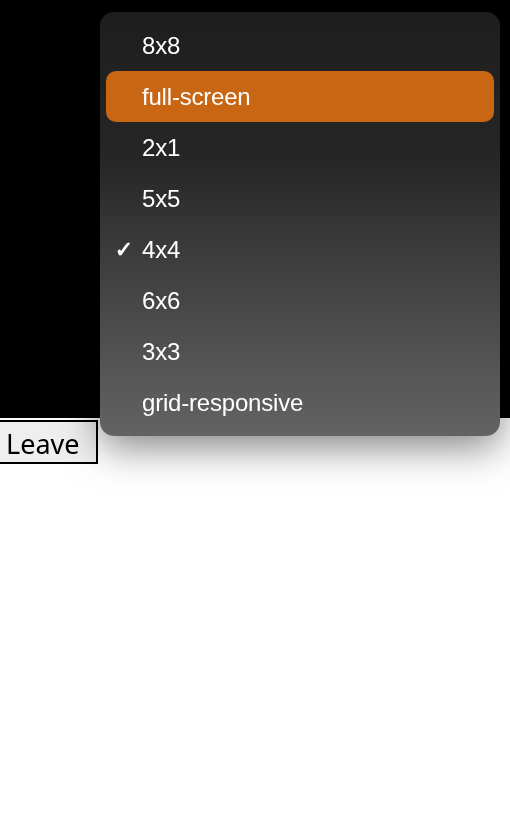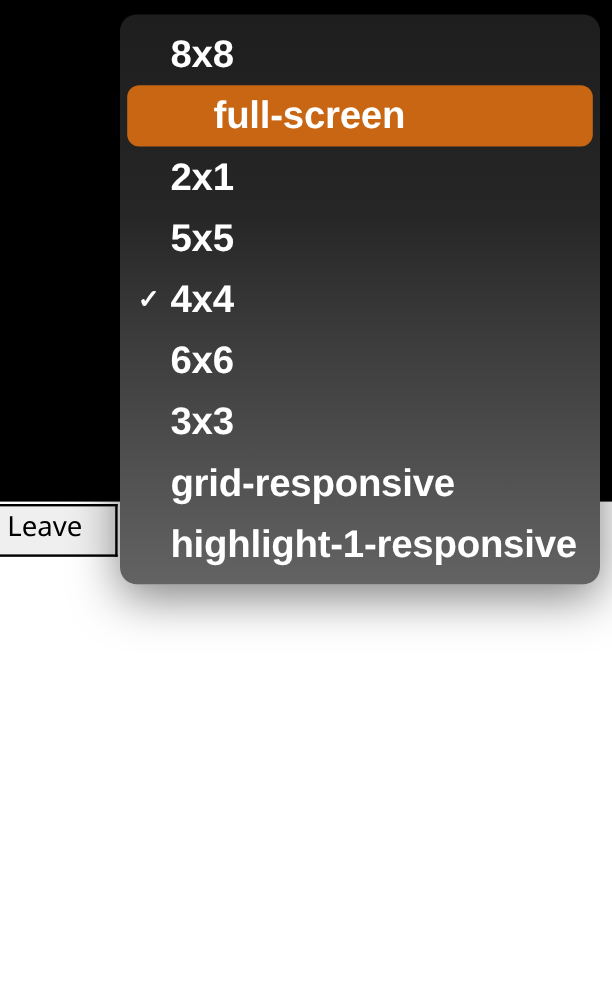--- a/index.html
+++ b/index.html
@@ -25,25 +25,25 @@
     }
     .leave-btn {
       position: absolute;
       top: 420px;
       left: 0;
       width: 98px;
       height: 44px;
       background: #efefef;
       border: 2px solid #000;
       border-left: none;
-      font-size: 23px;
+      font-size: 27px;
       font-family: system-ui, Arial, sans-serif;
       color: #000;
       display: flex;
-      align-items: flex-start;
+      align-items: flex-end;
       justify-content: flex-start;
       padding-left: 6px;
       cursor: pointer;
     }
     .dropdown {
       position: absolute;
       top: 12px;
       left: 100px;
       width: 400px;
       border-radius: 14px;
@@ -54,38 +54,37 @@
     .menu-item {
       display: flex;
       align-items: center;
       height: 51px;
       border-radius: 10px;
       cursor: pointer;
       position: relative;
     }
     .menu-item.highlighted {
       background: #c86614;
-      padding-left: 36px;
     }
     .check-col {
       width: 36px;
       display: flex;
       align-items: center;
       justify-content: center;
       flex-shrink: 0;
     }
     .check-mark {
       color: #fff;
       font-size: 22px;
       font-weight: 600;
     }
     .item-label {
       color: #fff;
-      font-size: 32px;
-      font-weight: 700;
+      font-size: 24px;
+      font-weight: 400;
       letter-spacing: -0.2px;
       white-space: nowrap;
     }
   </style>
 </head>
 <body>
 
 <div class="top-bar"></div>
 
 <button class="leave-btn">
@@ -120,17 +119,13 @@
       <span class="item-label">6x6</span>
     </div>
     <div class="menu-item">
       <span class="check-col"></span>
       <span class="item-label">3x3</span>
     </div>
     <div class="menu-item">
       <span class="check-col"></span>
       <span class="item-label">grid-responsive</span>
     </div>
-    <div class="menu-item">
-      <span class="check-col"></span>
-      <span class="item-label">highlight-1-responsive</span>
-    </div>
   </div>
 
 </body></html>

